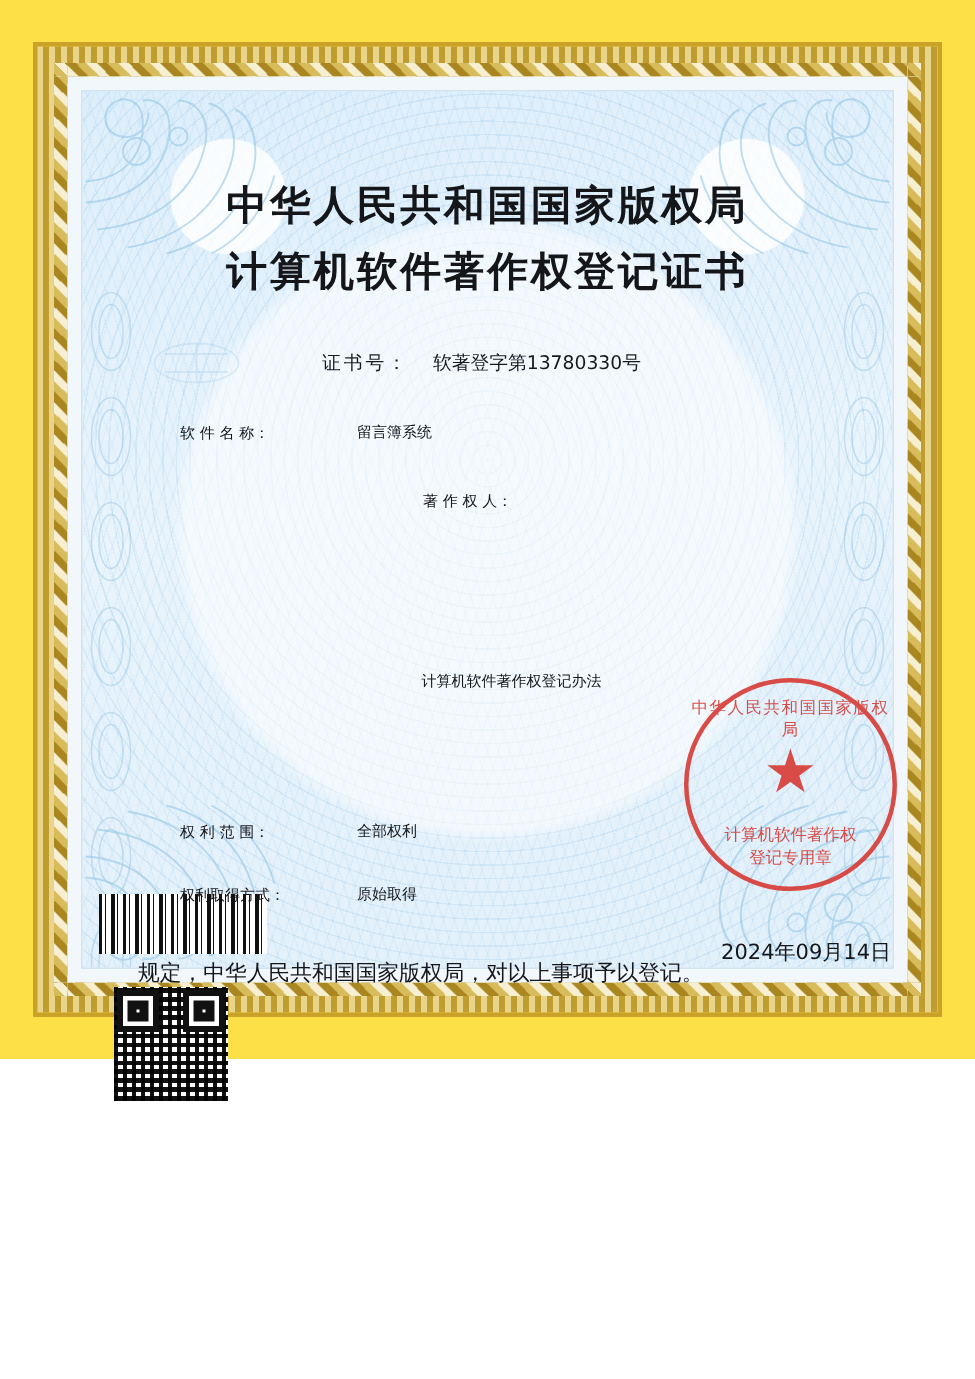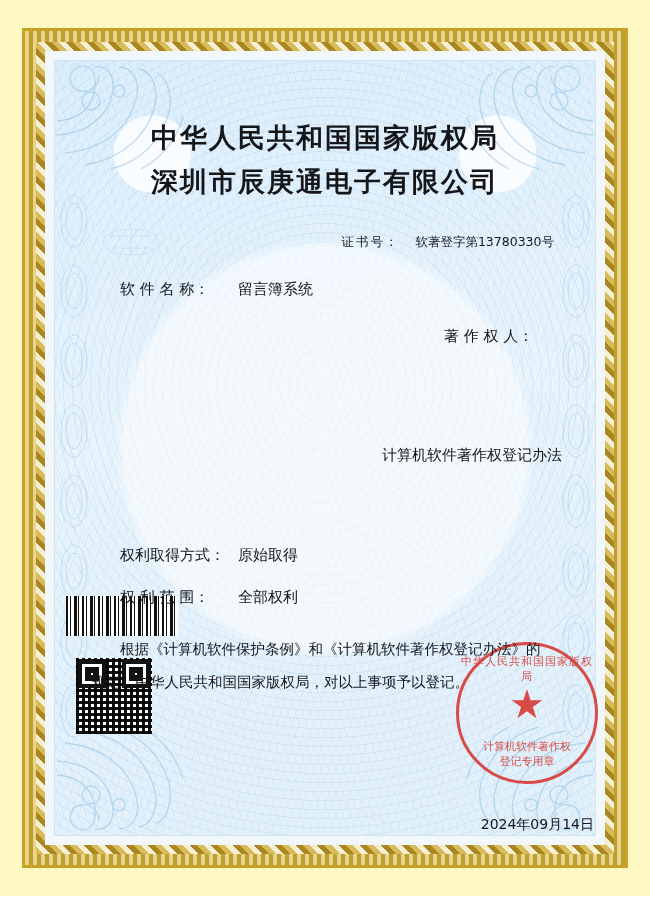--- a/index.html
+++ b/index.html
@@ -10,22 +10,22 @@
   body {
     width: 650px;
     height: 919px;
     font-family: "Liberation Serif", serif;
     overflow: hidden;
   }
 
   .certificate {
     position: relative;
     width: 650px;
-    height: 896px;
-    background: #fef9c3;
+    height: 706px;
+    background: #fde047;
     box-sizing: border-box;
     text-decoration: underline;
   }
 
   
   .border-outer {
     position: absolute;
     left: 22px;
     top: 28px;
     right: 22px;
@@ -133,38 +133,38 @@
     font-size: 27px;
     font-weight: bold;
     letter-spacing: 2px;
     color: #14161a;
     line-height: 44px;
     white-space: nowrap;
   }
 
   .cert-no-row {
     margin-top: 30px;
-    text-align: right;
+    text-align: center;
     padding-right: 8px;
     font-size: 12.5px;
     color: #17191d;
     font-family: "DejaVu Sans", sans-serif;
   }
   .cert-no-label { letter-spacing: 2px; }
   .cert-no-value { margin-left: 12px; }
 
   .fields {
     margin-top: 28px;
     padding-left: 32px;
   }
   .field-row {
     display: flex;
-    align-items: flex-end;
+    align-items: center;
     margin-bottom: 22px;
-    font-size: 15px;
+    font-size: 10px;
     color: #14161a;
     font-family: "DejaVu Sans", sans-serif;
   }
   .field-label {
     width: 118px;
     flex: 0 0 118px;
     white-space: nowrap;
     letter-spacing: 0px;
   }
   .field-value {
@@ -392,21 +392,21 @@
 
     <svg class="watermark-emblem" viewBox="0 0 62 40">
       <g fill="none" stroke="#a8cfe8" stroke-width="1.2">
         <ellipse cx="31" cy="20" rx="28" ry="13"></ellipse>
         <path d="M10 14 H52 M10 26 H52 M31 7 V33"></path>
       </g>
     </svg>
 
     <div class="title-block">
       <div class="title-line">中华人民共和国国家版权局</div>
-      <div class="title-line">深圳市辰庚通电子有限公司</div>
+      <div class="title-line">计算机软件著作权登记证书</div>
     </div>
 
     <div class="cert-no-row">
       <span class="cert-no-label">证书号：</span>
       <span class="cert-no-value">软著登字第13780330号</span>
     </div>
 
     <div class="fields">
 
       <div class="field-row">
@@ -417,33 +417,32 @@
       </div>
 
       <div class="field-row" style="margin-top:28px;flex-direction:column;">
         <div class="field-label">著 作 权 人：</div>
         <div class="field-value">计算机软件著作权登记办法</div>
       </div>
 
       <div class="gap-block"></div>
 
       <div class="field-row">
+        <div class="field-label">权 利 范 围：</div>
+        <div class="field-value">全部权利</div>
+      </div>
+
+      <div class="field-row">
         <div class="field-label">权利取得方式：</div>
         <div class="field-value">原始取得</div>
       </div>
 
-      <div class="field-row">
-        <div class="field-label">权 利 范 围：</div>
-        <div class="field-value">全部权利</div>
-      </div>
-
     </div>
 
     <div class="statement">
-      <div><span class="indent"></span><span>根据《计算机软件保护条例》和《计算机软件著作权登记办法》的</span></div>
       <div>规定，中华人民共和国国家版权局，对以上事项予以登记。</div>
     </div>
 
   </div>
 
   <div class="codes">
     <div class="barcode"></div>
     <div class="qr"></div>
   </div>
 

